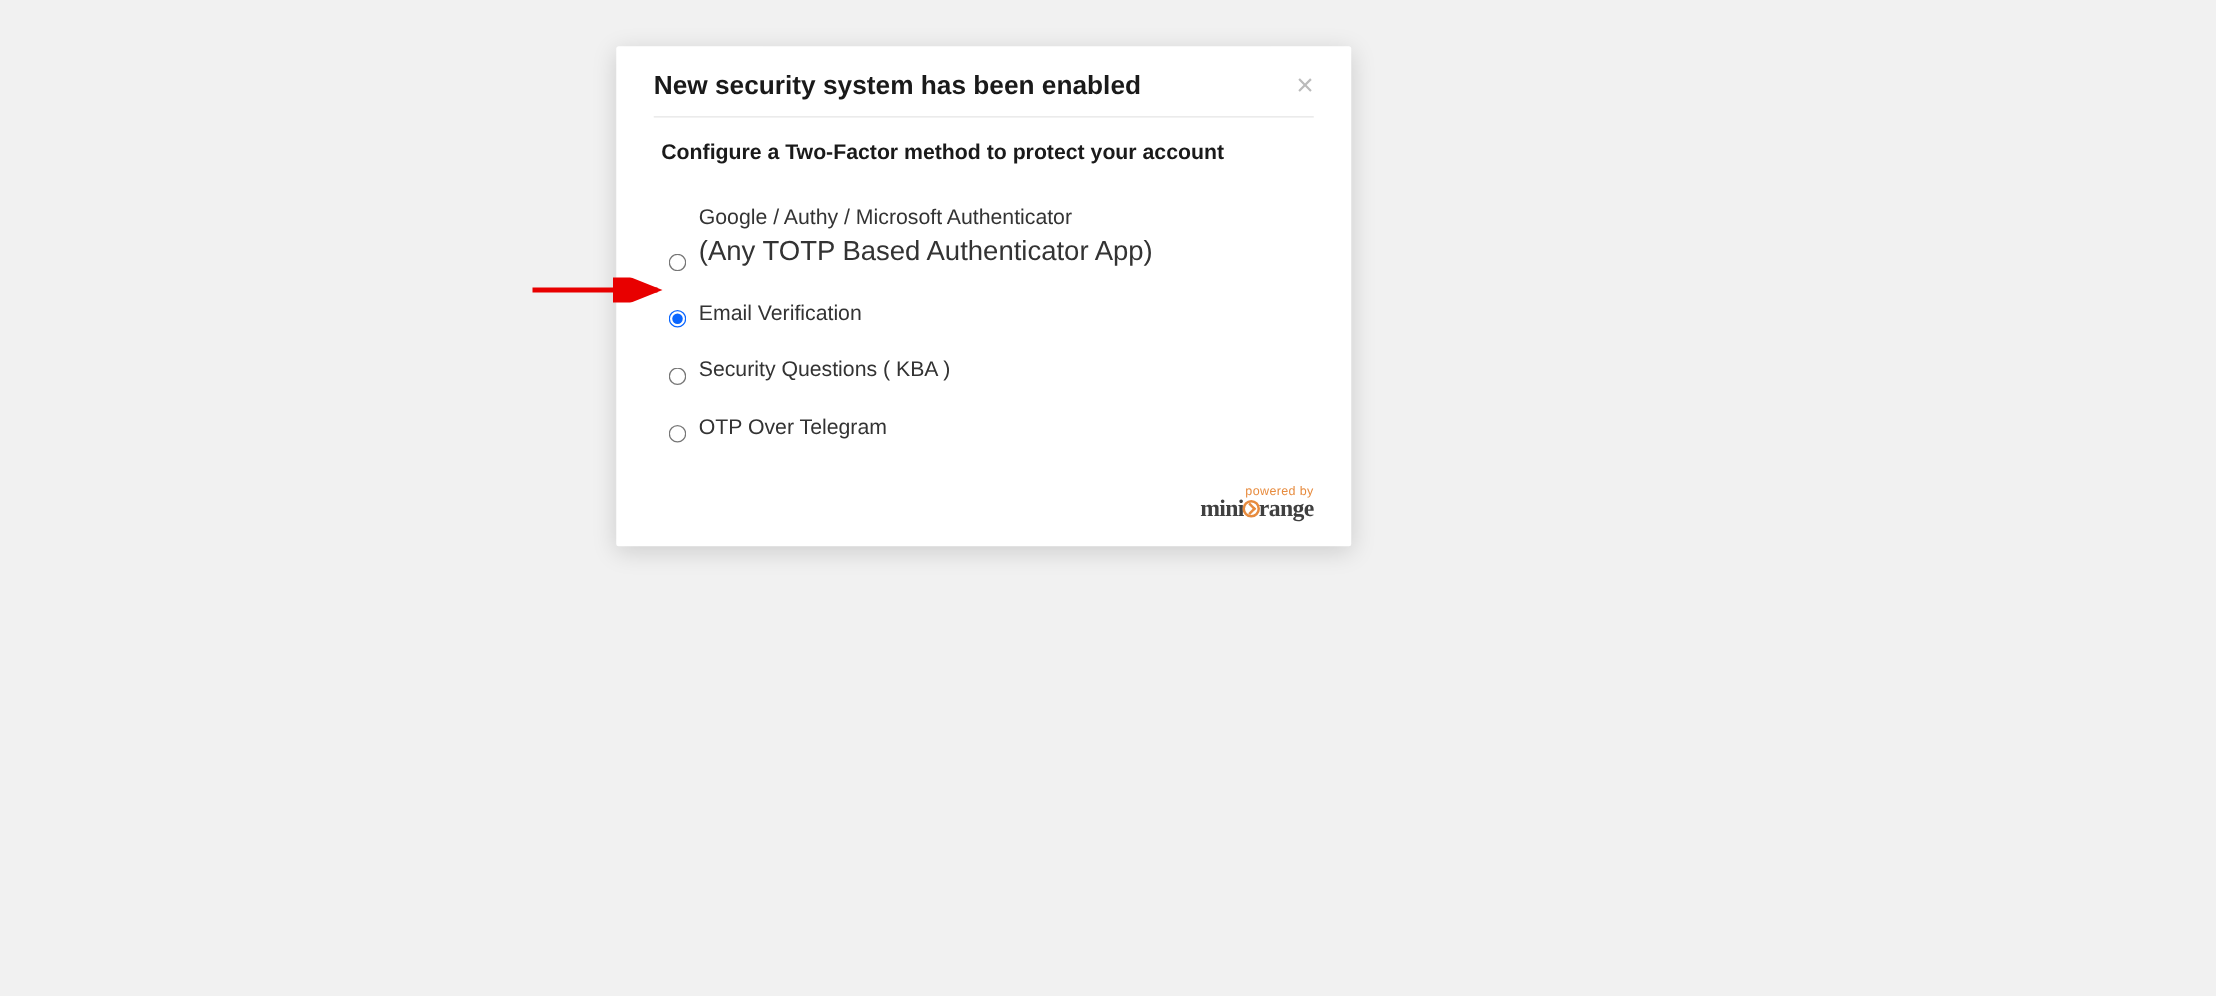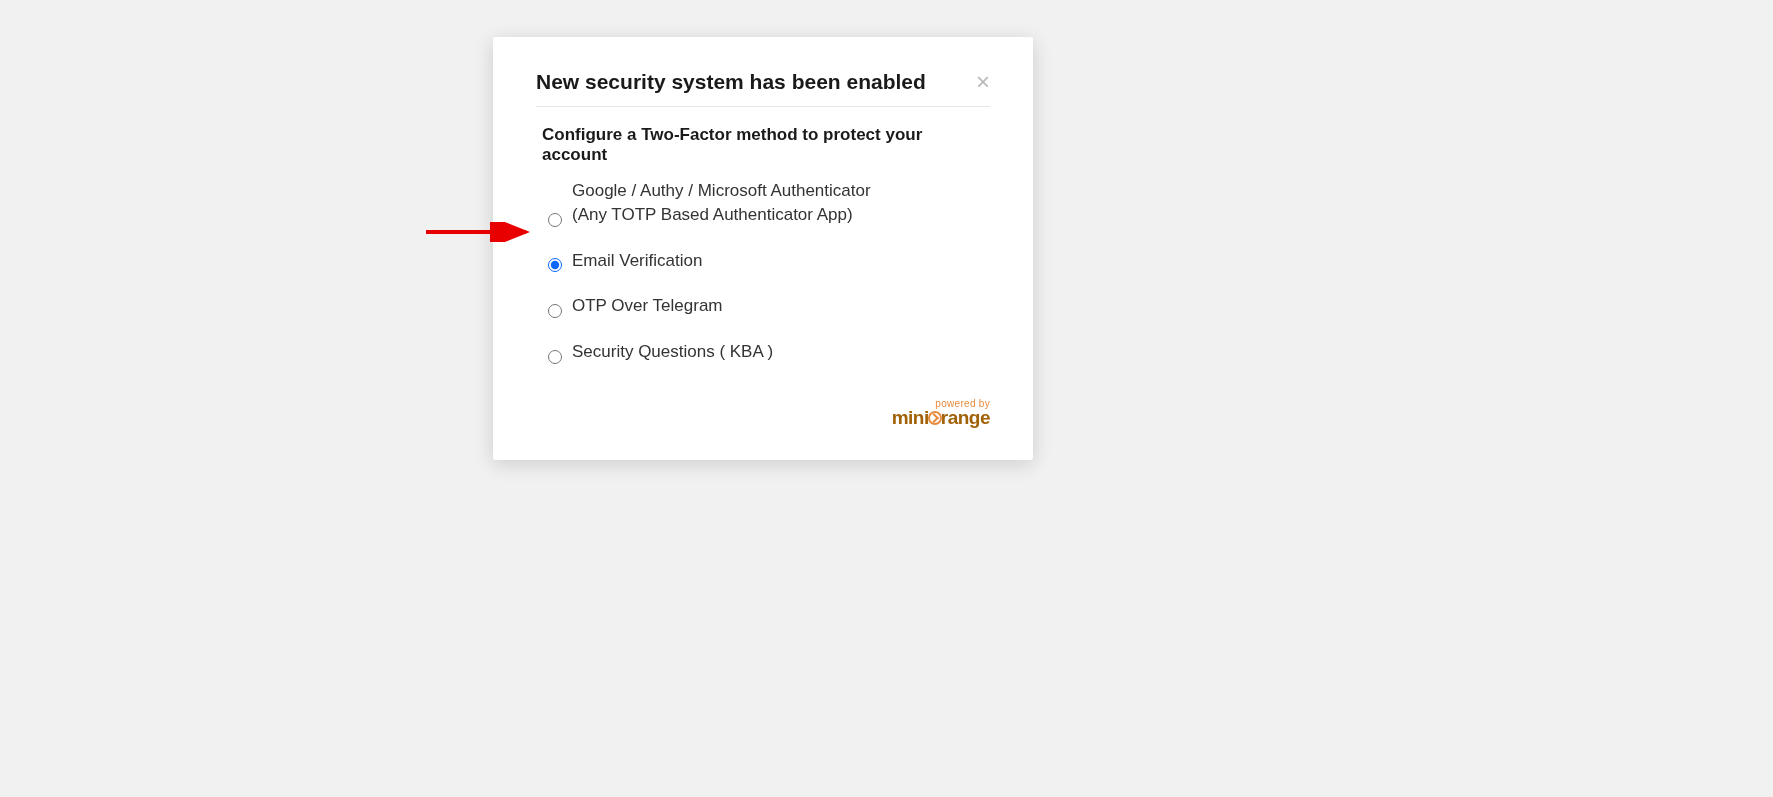--- a/index.html
+++ b/index.html
@@ -11,25 +11,25 @@
       font-family: "Segoe UI", "Helvetica Neue", Arial, sans-serif;
       background: #f1f1f1;
       width: 1773px;
       height: 797px;
       position: relative;
     }
     .modal {
       position: absolute;
       left: 493px;
       top: 37px;
-      width: 540px;
+      width: 588px;
       background: #ffffff;
       box-shadow: 0 4px 20px rgba(0, 0, 0, 0.15);
       border-radius: 2px;
-      padding: 13px;
+      padding: 0;
     }
     .modal-header-inner {
       margin: 0 30px;
       padding: 20px 0 12px 0;
       border-bottom: 1px solid #e5e5e5;
       display: flex;
       justify-content: space-between;
       align-items: center;
     }
     .modal-title {
@@ -47,21 +47,21 @@
       line-height: 1;
       padding: 0;
     }
     .modal-body {
       padding: 18px 36px 12px 36px;
     }
     .subtitle {
       font-size: 17px;
       font-weight: 700;
       color: #1a1a1a;
-      margin-bottom: 14px;
+      margin-bottom: 30px;
     }
     .option-row {
       display: flex;
       align-items: flex-end;
       margin-bottom: 22px;
       padding-left: 6px;
     }
     .option-row input[type="radio"] {
       margin-top: 5px;
       margin-right: 10px;
@@ -71,21 +71,21 @@
       accent-color: #0a66ff;
     }
     .option-label {
       font-size: 17px;
       color: #333;
       cursor: pointer;
       line-height: 1.4;
     }
     .option-subtext {
       display: block;
-      font-size: 17px;
+      font-size: 22px;
       color: #333;
     }
     .modal-footer {
       padding: 0 30px 18px 30px;
       text-align: right;
       margin-left: 36px;
     }
     .powered-wrap {
       display: inline-block;
       text-align: center;
@@ -94,22 +94,23 @@
       font-size: 10px;
       color: #e78b3e;
       display: block;
       text-align: right;
       margin-bottom: -2px;
       letter-spacing: 0.3px;
     }
     .brand {
       font-size: 19px;
       font-weight: 600;
-      color: #a16207;
+      color: #404040;
       letter-spacing: -0.5px;
+      font-family: Liberation Serif, serif;
     }
     .brand-icon {
       display: inline-block;
       width: 14px;
       height: 14px;
       border: 2px solid #e78b3e;
       border-radius: 50%;
       position: relative;
       vertical-align: -1px;
       margin: 0 -1px;
@@ -149,25 +150,25 @@
         <div class="option-row">
           <input type="radio" name="tfa" style="">
           <label class="option-label"><span>Google / Authy / Microsoft Authenticator</span><span class="option-subtext">(Any TOTP Based Authenticator App)</span></label>
         </div>
         <div class="option-row">
           <input type="radio" name="tfa" checked="" style="">
           <label class="option-label"><span>Email Verification</span></label>
         </div>
         <div class="option-row">
           <input type="radio" name="tfa" style="">
-          <label class="option-label"><span>OTP Over Telegram</span></label>
+          <label class="option-label"><span>Security Questions ( KBA )</span></label>
         </div>
         <div class="option-row">
           <input type="radio" name="tfa" style="">
-          <label class="option-label"><span>Security Questions ( KBA )</span></label>
+          <label class="option-label"><span>OTP Over Telegram</span></label>
         </div>
       </div>
   </div>
   <div class="modal-footer">
     <div class="powered-wrap">
       <span class="powered-by">powered by</span>
       <span class="brand">
         <span>mini</span><span class="brand-icon"></span><span>range</span>
       </span>
     </div>

